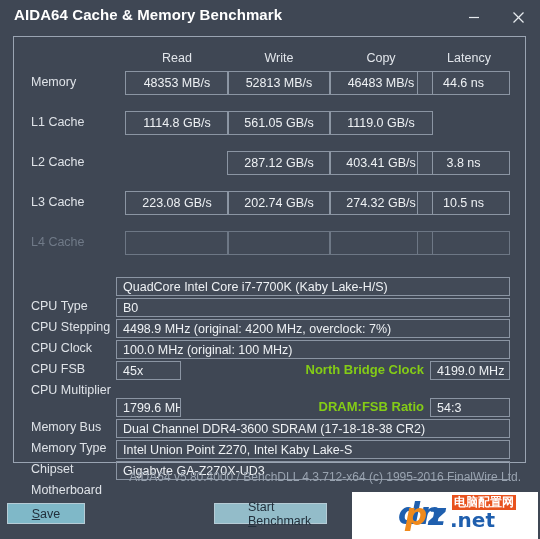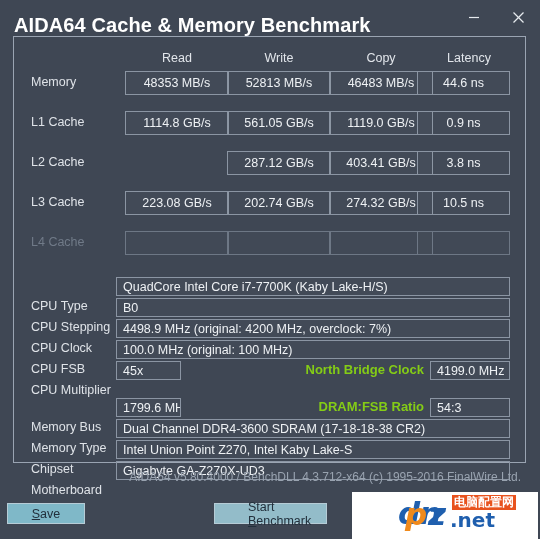--- a/index.html
+++ b/index.html
@@ -19,22 +19,22 @@
   
   .titlebar {
     position: absolute;
     left: 0; top: 0;
     width: 540px; height: 34px;
     display: flex;
     align-items: center;
   }
   .title-text {
     position: absolute;
-    left: 14px; top: 14px;
-    font-size: 20px;
+    left: 14px; top: 6px;
+    font-size: 15px;
     font-weight: bold;
     color: #ffffff;
     letter-spacing: 0.1px;
   }
   .wbtns {
     position: absolute;
     right: 0; top: 0;
     height: 34px;
     display: flex;
   }
@@ -278,21 +278,20 @@
     <div class="cell" style="left:213px">52813 MB/s</div>
     <div class="cell" style="left:315px">46483 MB/s</div>
     <div class="cell" style="left:403px;width:93px">44.6 ns</div>
   </div>
 
   <div class="brow" style="top:74px">
     <div class="rlabel">L1 Cache</div>
     <div class="cell" style="left:111px">1114.8 GB/s</div>
     <div class="cell" style="left:213px">561.05 GB/s</div>
     <div class="cell" style="left:315px">1119.0 GB/s</div>
-    <div class="cell" style="left:403px;width:93px">0.9 ns</div>
   </div>
 
   <div class="brow" style="top:114px">
     <div class="rlabel">L2 Cache</div>
     <div class="cell" style="left:213px">287.12 GB/s</div>
     <div class="cell" style="left:315px">403.41 GB/s</div>
     <div class="cell" style="left:403px;width:93px">3.8 ns</div>
   </div>
 
   <div class="brow" style="top:154px">

